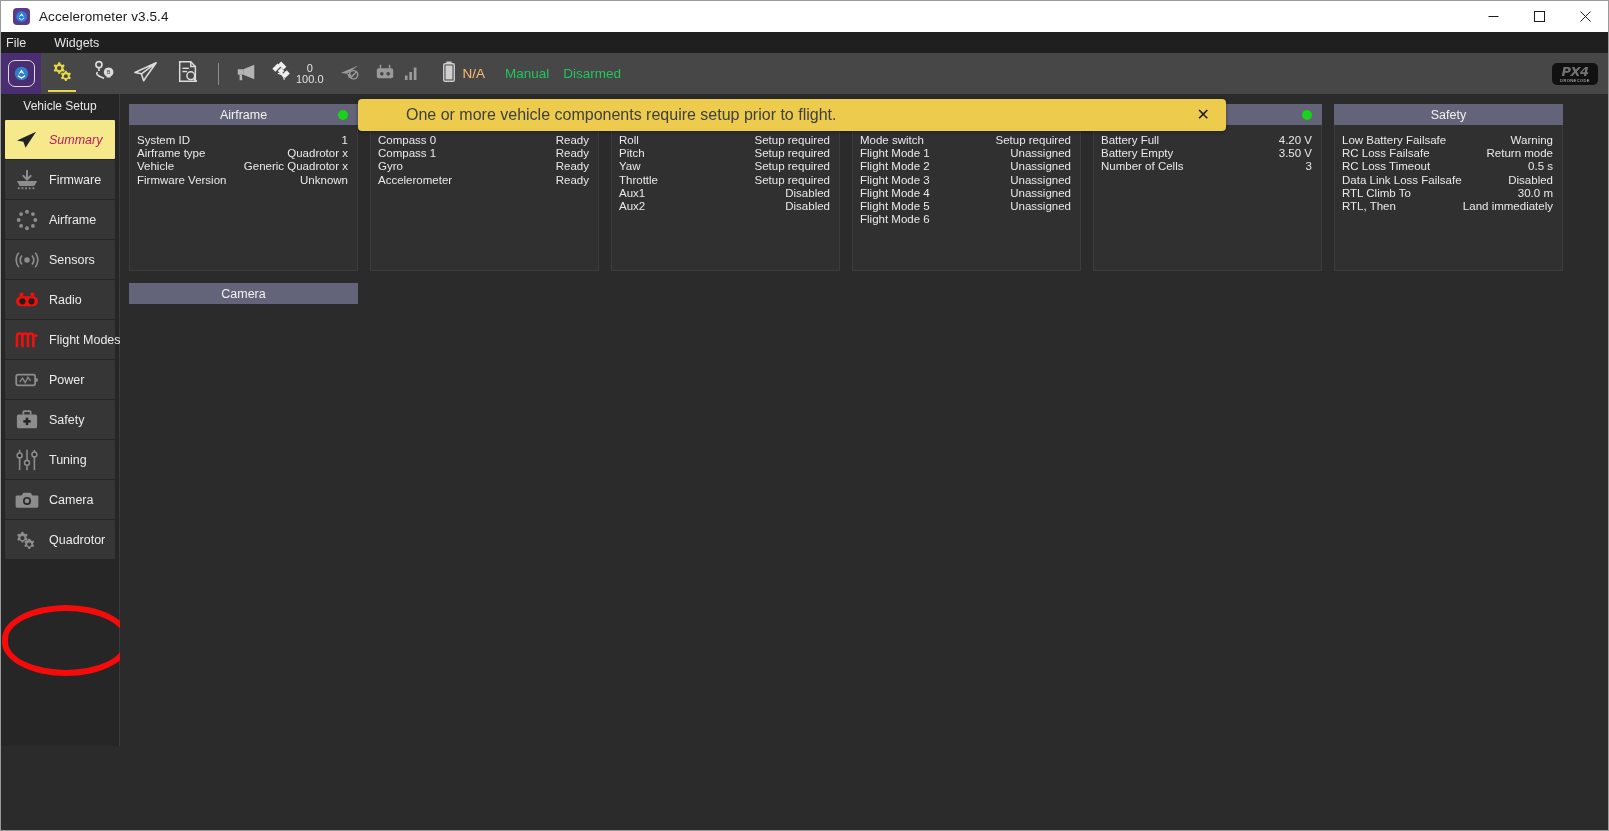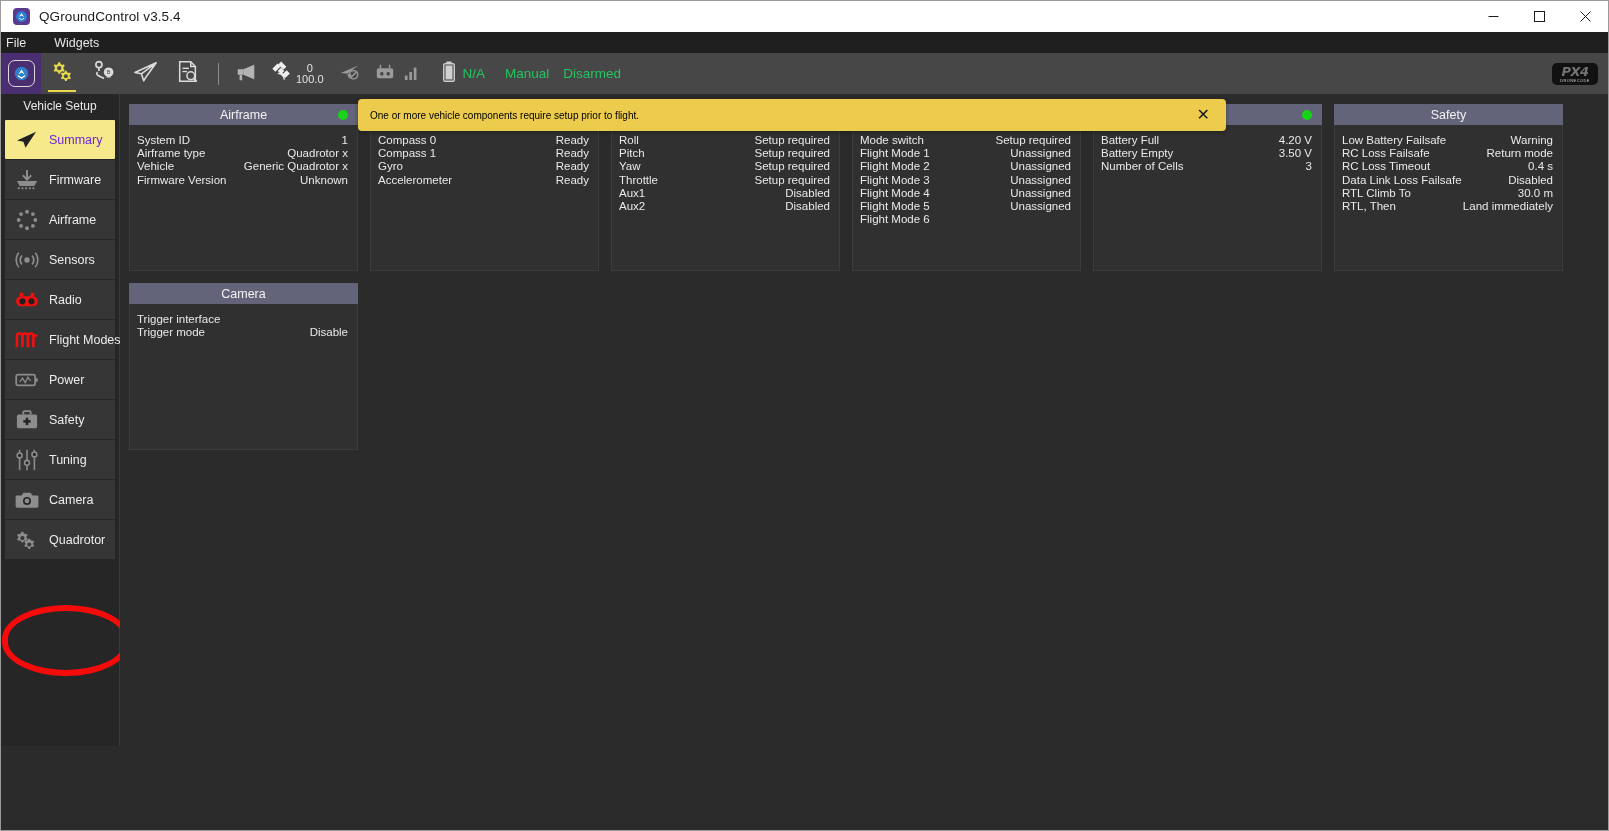--- a/index.html
+++ b/index.html
@@ -120,21 +120,21 @@
     margin-left: 2px;
     color: #e2e2e2;
     font-size: 11px;
   }
   .tb-label {
     color: #22c55e;
     font-size: 13.5px;
     padding: 0 7px;
     cursor: default;
   }
-  .tb-label.dim { color: #22c55e; }
+  .tb-label.dim { color: #fdba74; }
   #px4-logo {
     position: absolute; right: 10px; top: 50%;
     transform: translateY(-50%);
     width: 46px; height: 22px;
     background: #111111;
     border-radius: 5px;
     display: flex; flex-direction: column;
     align-items: center; justify-content: center;
   }
   #px4-logo .pl-main {
@@ -182,21 +182,21 @@
     display: flex;
     align-items: center;
     padding-left: 9px;
     gap: 9px;
     cursor: default;
     border-radius: 1px;
   }
   .side-item.selected {
     background: #f6e98c;
   }
-  .side-item.selected .side-label { color: #6d28d9; }
+  .side-item.selected .side-label { color: #be185d; font-style: italic; }
   .side-icon {
     width: 26px; height: 24px;
     display: flex; align-items: center; justify-content: center;
     flex: 0 0 auto;
   }
   .side-label {
     color: #ececec;
     font-size: 12.5px;
     white-space: nowrap;
   }
@@ -274,23 +274,24 @@
     width: 868px; height: 32px;
     background: #eccb4d;
     border-radius: 4px;
     display: flex;
     align-items: center;
     padding: 0 12px;
     box-shadow: 0 1px 4px rgba(0,0,0,0.35);
     z-index: 40;
   }
   #banner-text {
-    color: #000000;
-    font-size: 10px;
+    color: #404040;
+    font-size: 16px;
     flex: 1 1 auto;
+    margin-left: 36px;
   }
   #banner-close {
     color: #191919;
     font-size: 16px;
     line-height: 1;
     cursor: default;
     padding: 2px 4px;
   }
 </style>
 </head>
@@ -299,21 +300,21 @@
 <div id="window">
 
   <div id="titlebar">
     <div id="app-icon">
       <svg width="13" height="13" viewBox="0 0 24 24">
         <circle cx="12" cy="12" r="10" fill="#2b7fd4"></circle>
         <path d="M7 13 L12 6 L17 13 L12 10 Z" fill="#ffffff"></path>
         <path d="M7 15 L12 18 L17 15" stroke="#ffffff" stroke-width="1.6" fill="none"></path>
       </svg>
     </div>
-    <div id="title-text">QGroundControl v3.5.4</div>
+    <div id="title-text">Accelerometer v3.5.4</div>
     <div id="win-controls">
       <div class="win-btn">
         <svg width="11" height="11" viewBox="0 0 11 11">
             <line x1="0.5" y1="5.5" x2="10.5" y2="5.5" stroke="#1c1c1c" stroke-width="1"></line>
           </svg>
       </div>
       <div class="win-btn">
         <svg width="11" height="11" viewBox="0 0 11 11">
             <rect x="0.5" y="0.5" width="10" height="10" fill="none" stroke="#1c1c1c" stroke-width="1"></rect>
           </svg>
@@ -759,21 +760,21 @@
               <div class="kv">
                 <span class="k">Low Battery Failsafe</span>
                 <span class="v">Warning</span>
               </div>
               <div class="kv">
                 <span class="k">RC Loss Failsafe</span>
                 <span class="v">Return mode</span>
               </div>
               <div class="kv">
                 <span class="k">RC Loss Timeout</span>
-                <span class="v">0.4 s</span>
+                <span class="v">0.5 s</span>
               </div>
               <div class="kv">
                 <span class="k">Data Link Loss Failsafe</span>
                 <span class="v">Disabled</span>
               </div>
               <div class="kv">
                 <span class="k">RTL Climb To</span>
                 <span class="v">30.0 m</span>
               </div>
               <div class="kv">
@@ -781,30 +782,20 @@
                 <span class="v">Land immediately</span>
               </div>
             </div>
           </div>
         </div>
 
       <div id="camera-panel">
         <div class="panel-header">
           <span class="panel-title">Camera</span>
         </div>
-        <div class="panel-body" id="camera-rows">
-            <div class="kv">
-              <span class="k">Trigger interface</span>
-              <span class="v"></span>
-            </div>
-            <div class="kv">
-              <span class="k">Trigger mode</span>
-              <span class="v">Disable</span>
-            </div>
-          </div>
       </div>
     </div>
   </div>
 
   <div id="banner">
     <div id="banner-text">One or more vehicle components require setup prior to flight.</div>
     <div id="banner-close">✕</div>
   </div>
 
 </div>

